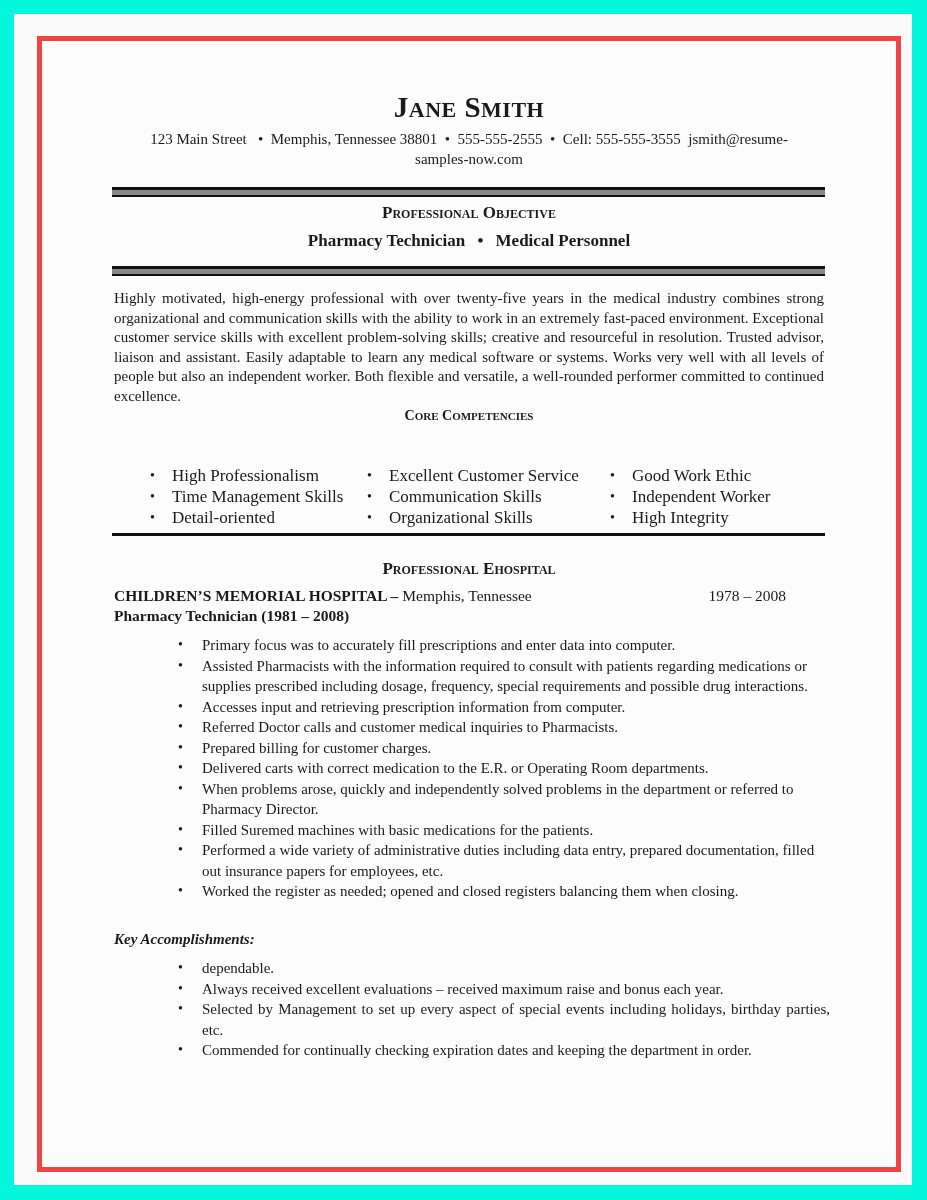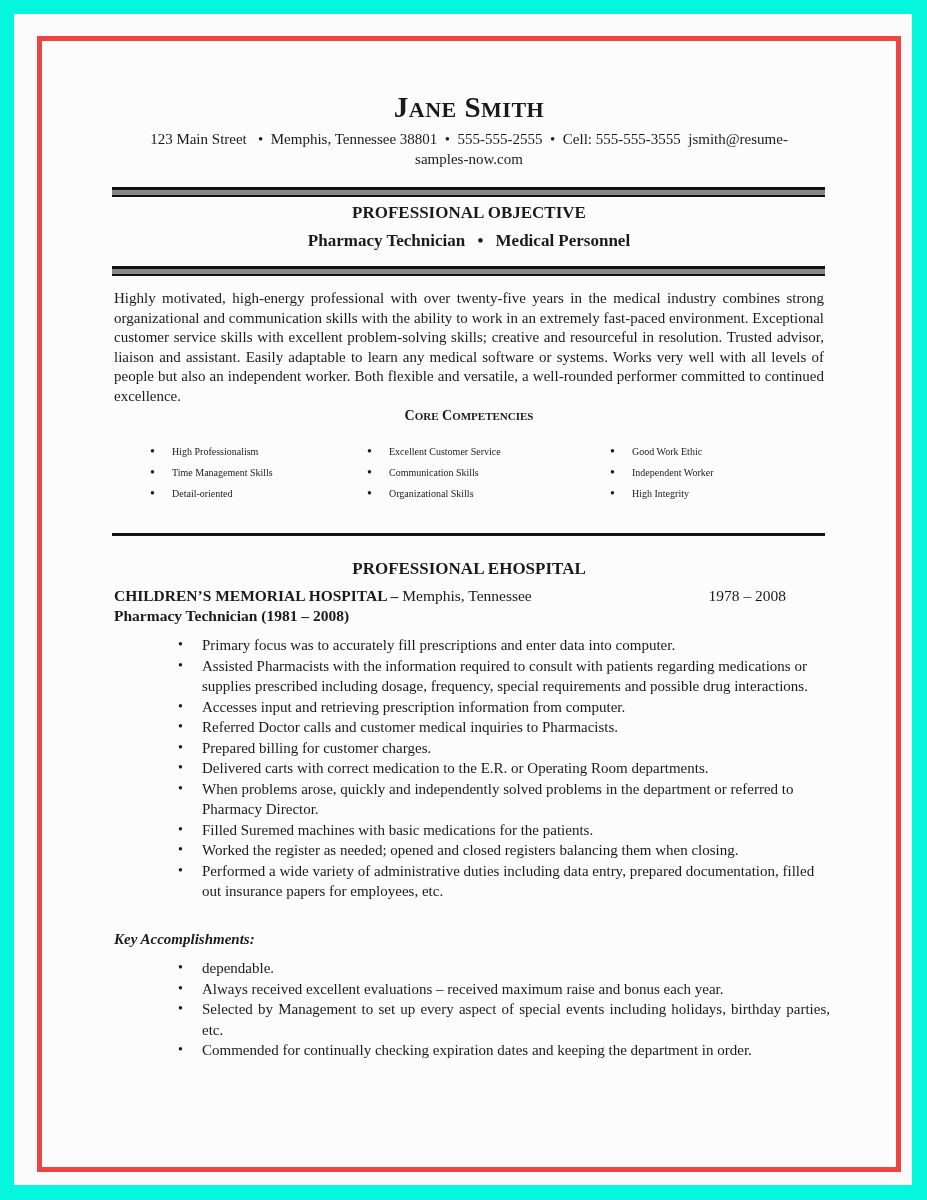--- a/index.html
+++ b/index.html
@@ -8,27 +8,27 @@
   .paper { position:absolute; left:14px; top:14px; width:898px; height:1171px; background:#fafafa; }
   .box { position:absolute; left:23px; top:22px; width:854px; height:1126px; border:5px solid #ef4444; background:#fcfcfc; }
   .abs { position:absolute; }
   .name { left:0; width:100%; top:50px; text-align:center; font-size:29px; font-weight:bold; letter-spacing:0.5px; }
   .name .sc { font-size:22px; }
   .contact { left:0; width:100%; top:88px; text-align:center; font-size:15px; line-height:20px; }
   .rule { left:70px; width:713px; }
   .rule.triple { height:5px; border-top:3px solid #111; border-bottom:2px solid #111; background:#888; }
   .rule.single { height:3px; background:#111; }
   .h1 { left:0; width:100%; text-align:center; font-weight:bold; font-size:17px; }
-  .h1 .sc { font-size:17px; }
+  .h1 .sc { font-size:12px; }
   .subtitle { left:0; width:100%; top:190px; text-align:center; font-weight:bold; font-size:17px; }
   .subtitle .dot { margin:0 8px; }
   .para { left:72px; width:710px; top:248px; font-size:15px; line-height:19.5px; text-align:justify; }
   .h2 { left:0; width:100%; top:367px; text-align:center; font-weight:bold; font-size:14px; }
   .h2 .sc { font-size:11px; }
-  .comp-col { top:400px; font-size:10px; line-height:21px; }
+  .comp-col { top:424px; font-size:17px; line-height:21px; }
   .comp-col div { position:relative; padding-left:22px; }
   .comp-col div::before { content:"•"; position:absolute; left:0; font-size:14px; }
   .job { left:72px; width:710px; top:546px; font-size:15.5px; }
   .job b { font-family:"Liberation Serif",serif; }
   .years { right:0; top:0; position:absolute; }
   .role { left:72px; top:566px; font-size:15.5px; font-weight:bold; }
   ul.list { position:absolute; left:130px; width:652px; margin:6px; padding:0; list-style:none; font-size:15px; line-height:20.5px; }
   ul.list li { position:relative; padding-left:24px; }
   ul.list li::before { content:"•"; position:absolute; left:0; font-size:14px; }
   .key { left:72px; top:890px; font-style:italic; font-weight:bold; font-size:15px;text-align:right; }
@@ -101,22 +101,22 @@
 
     <ul class="list" style="top:588px">
       <li>Primary focus was to accurately fill prescriptions and enter data into computer.</li>
       <li>Assisted Pharmacists with the information required to consult with patients regarding medications or supplies prescribed including dosage, frequency, special requirements and possible drug interactions.</li>
       <li>Accesses input and retrieving prescription information from computer.</li>
       <li>Referred Doctor calls and customer medical inquiries to Pharmacists.</li>
       <li>Prepared billing for customer charges.</li>
       <li>Delivered carts with correct medication to the E.R. or Operating Room departments.</li>
       <li>When problems arose, quickly and independently solved problems in the department or referred to Pharmacy Director.</li>
       <li>Filled Suremed machines with basic medications for the patients.</li>
+      <li>Performed a wide variety of administrative duties including data entry, prepared documentation, filled out insurance papers for employees, etc.</li>
       <li>Worked the register as needed; opened and closed registers balancing them when closing.</li>
-      <li>Performed a wide variety of administrative duties including data entry, prepared documentation, filled out insurance papers for employees, etc.</li>
     </ul>
 
     <div class="abs key">Key Accomplishments:</div>
 
     <ul class="list justify" style="top:911px">
       <li>dependable.</li>
       <li>Always received excellent evaluations – received maximum raise and bonus each year.</li>
       <li>Selected by Management to set up every aspect of special events including holidays, birthday parties, etc.</li>
       <li>Commended for continually checking expiration dates and keeping the department in order.</li>
     </ul>

